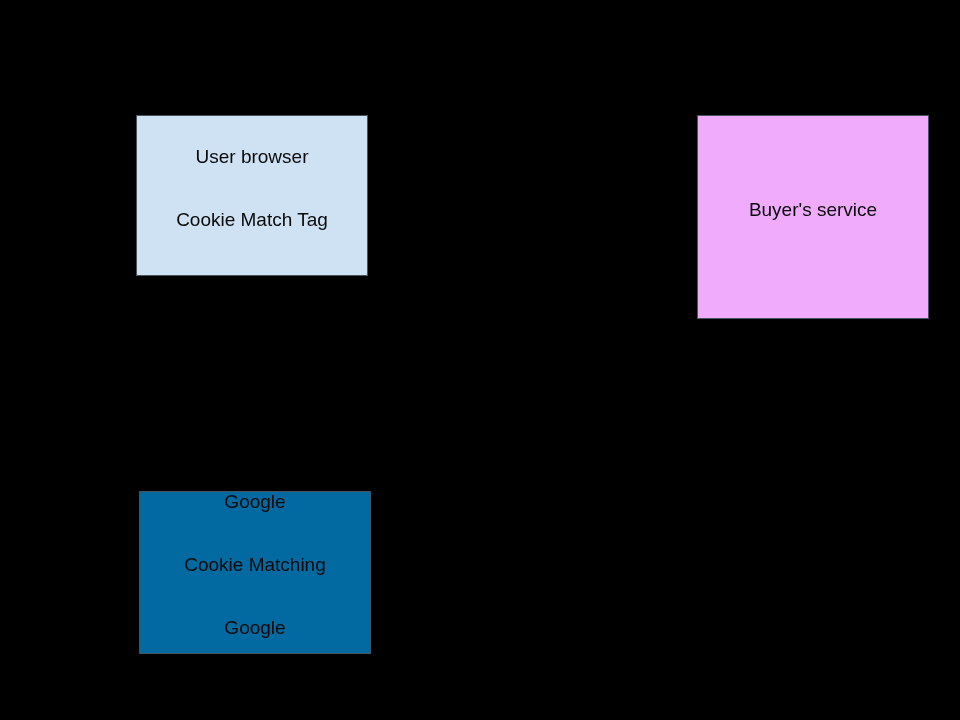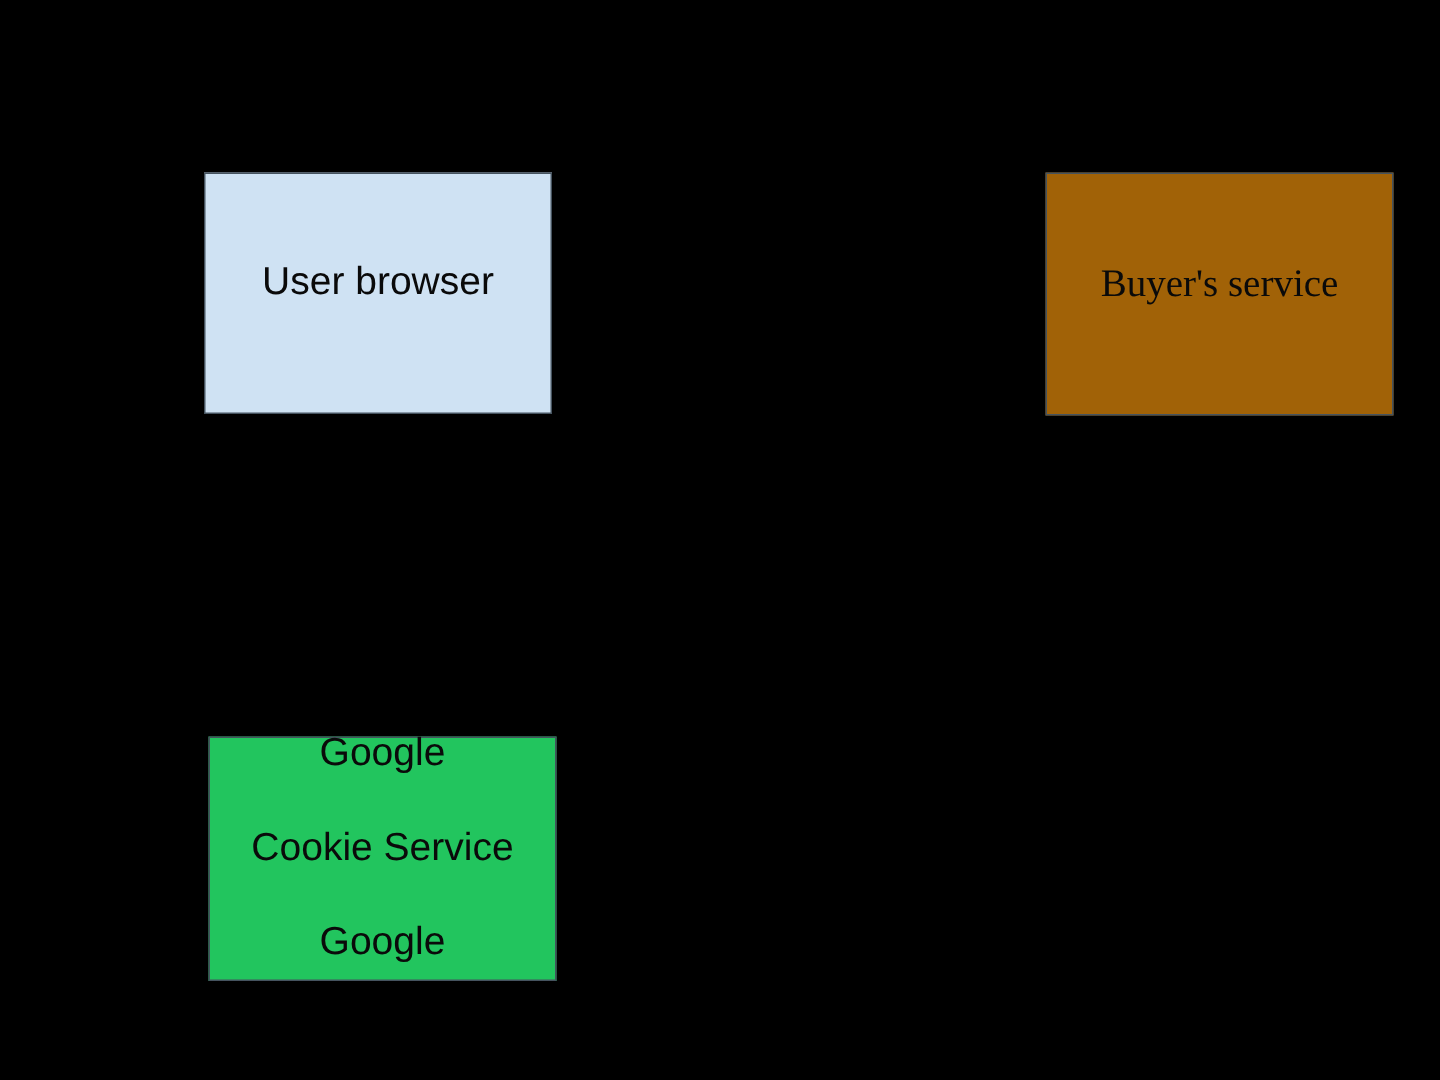--- a/index.html
+++ b/index.html
@@ -19,46 +19,47 @@
     position: absolute;
     box-sizing: border-box;
     border: 1px solid #45535f;
     display: flex;
     align-items: center;
     justify-content: center;
     text-align: center;
   }
   .node-label {
     transform: translateY(-8px);
-    font-size: 26px;
+    font-size: 19px;
     line-height: 21px;
     white-space: pre;
   }
   .node-label span {
     display: block;
   }
 </style>
 </head>
 <body>
 
 <div class="canvas">
 
   <div class="node" style="left: 136px; top: 115px; width: 232px; height: 161px; background: rgb(207, 226, 243); border-color: rgb(69, 83, 95); color: rgb(10, 10, 10);">
     <div class="node-label">
       <span>User browser</span>
+      <span>Cookie Match Tag</span>
     </div>
   </div>
 
-  <div class="node" style="left: 697px; top: 115px; width: 232px; height: 162px; background: #a16207; border-color: rgb(69, 83, 95); color: rgb(10, 10, 10); font-family: Liberation Serif, serif;">
+  <div class="node" style="left: 697px; top: 115px; width: 232px; height: 204px; background: #f0abfc; border-color: rgb(69, 83, 95); color: rgb(10, 10, 10);">
     <div class="node-label">
       <span>Buyer's service</span>
     </div>
   </div>
 
-  <div class="node" style="left: 139px; top: 491px; width: 232px; height: 163px; background: #22c55e; border-color: rgb(69, 83, 95); color: rgb(10, 10, 10);">
+  <div class="node" style="left: 139px; top: 491px; width: 232px; height: 163px; background: #0369a1; border-color: rgb(69, 83, 95); color: rgb(10, 10, 10);">
     <div class="node-label">
       <span>Google</span>
-      <span>Cookie Service</span>
+      <span>Cookie Matching</span>
       <span>Google</span>
     </div>
   </div>
 
 </div>
 
 </body></html>

